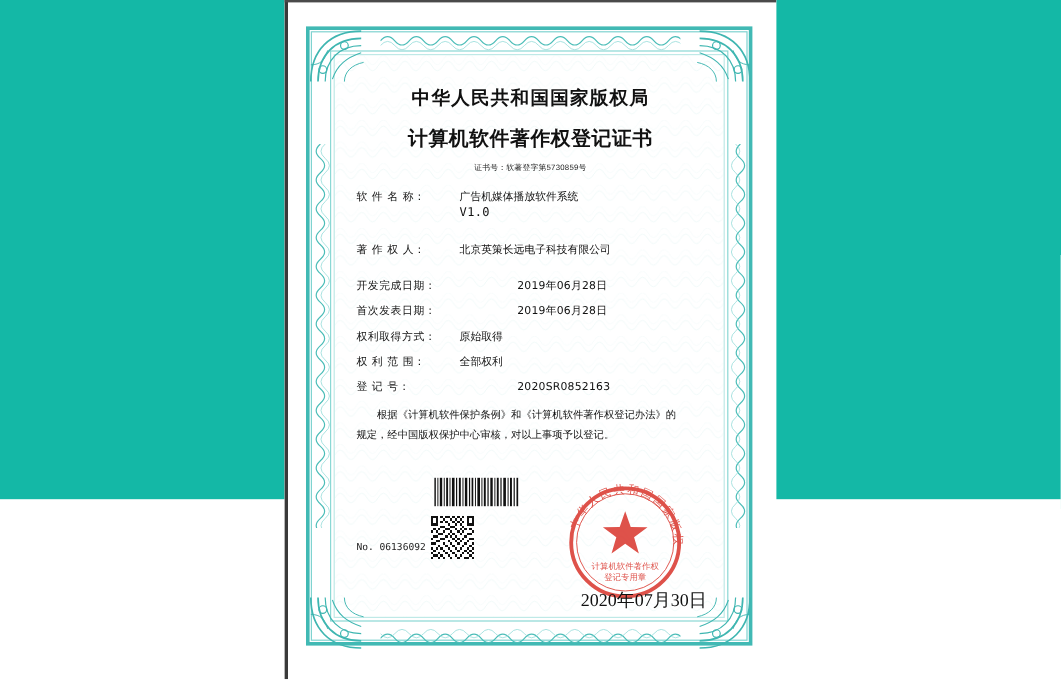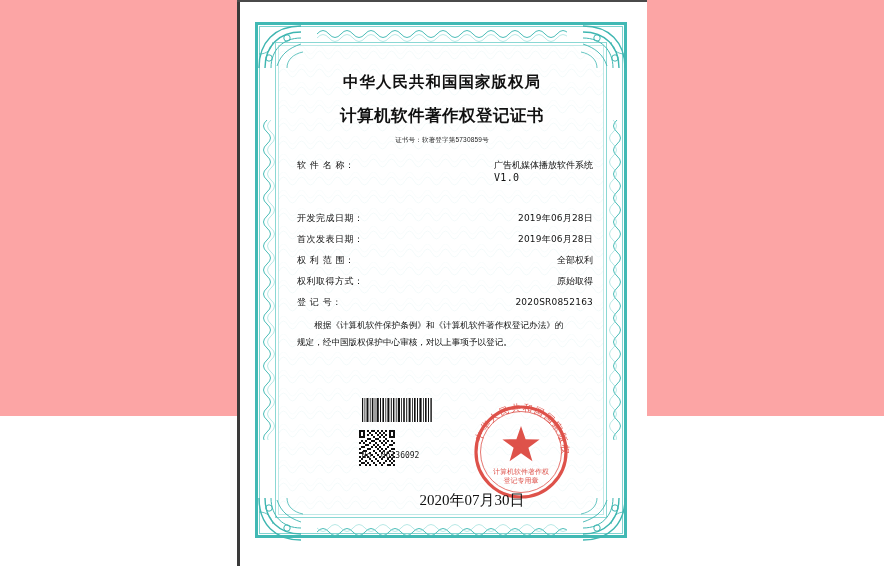--- a/index.html
+++ b/index.html
@@ -11,21 +11,21 @@
     width: 884px;
     height: 572px;
     overflow: hidden;
     font-family: "Liberation Sans", sans-serif;
   }
 
   #page {
     position: relative;
     width: 884px;
     height: 416px;
-    background: #fca5a5;
+    background: #14b8a6;
   }
 
   
   #cert {
     position: absolute;
     left: 237px;
     top: 0px;
     width: 410px;
     height: 566px;
     background: #ffffff;
@@ -144,21 +144,20 @@
 
   .fields {
     margin-top: 14px;
     padding-left: 12px;
     padding-right: 6px;
   }
   .row {
     display: flex;
     align-items: flex-start;
     margin-bottom: 9px;
-    justify-content: space-between;
   }
   .row .label {
     width: 86px;
     flex: 0 0 86px;
     font-size: 9px;
     color: #111;
     font-family: "DejaVu Sans", "Liberation Sans", sans-serif;
     letter-spacing: 0.5px;
     line-height: 1.35;
     white-space: nowrap;
@@ -220,21 +219,21 @@
     height: 104px;
     opacity: 0.85;
   }
 
   .footer {
     position: absolute;
     left: 0;
     right: 0;
     bottom: -4px;
     display: flex;
-    justify-content: center;
+    justify-content: space-between;
     padding: 0 10px 0 12px;
     box-sizing: border-box;
   }
   .footer .serial {
     font-family: "DejaVu Sans Mono", "Liberation Mono", monospace;
     font-size: 8px;
     color: #222;
   }
   .footer .date {
     font-family: Liberation Serif, serif;
@@ -360,41 +359,45 @@
         <div class="row">
           <div class="label">软 件 名 称：</div>
           <div class="value">
             <span>广告机媒体播放软件系统</span>
             <span class="v2">V1.0</span>
           </div>
         </div>
 
         <div class="gap-a"></div>
 
+        <div class="row">
+          <div class="label">著 作 权 人：</div>
+          <div class="value">北京英策长远电子科技有限公司</div>
+        </div>
 
         <div class="gap-a"></div>
 
         <div class="row">
           <div class="label">开发完成日期：</div>
           <div class="value mono">2019年06月28日</div>
         </div>
 
         <div class="row">
           <div class="label">首次发表日期：</div>
           <div class="value mono">2019年06月28日</div>
         </div>
 
         <div class="row">
+          <div class="label">权利取得方式：</div>
+          <div class="value">原始取得</div>
+        </div>
+
+        <div class="row">
           <div class="label">权 利 范 围：</div>
           <div class="value">全部权利</div>
-        </div>
-
-        <div class="row">
-          <div class="label">权利取得方式：</div>
-          <div class="value">原始取得</div>
         </div>
 
         <div class="row">
           <div class="label">登 记 号：</div>
           <div class="value mono">2020SR0852163</div>
         </div>
 
       </div>
 
       <div class="statement">

